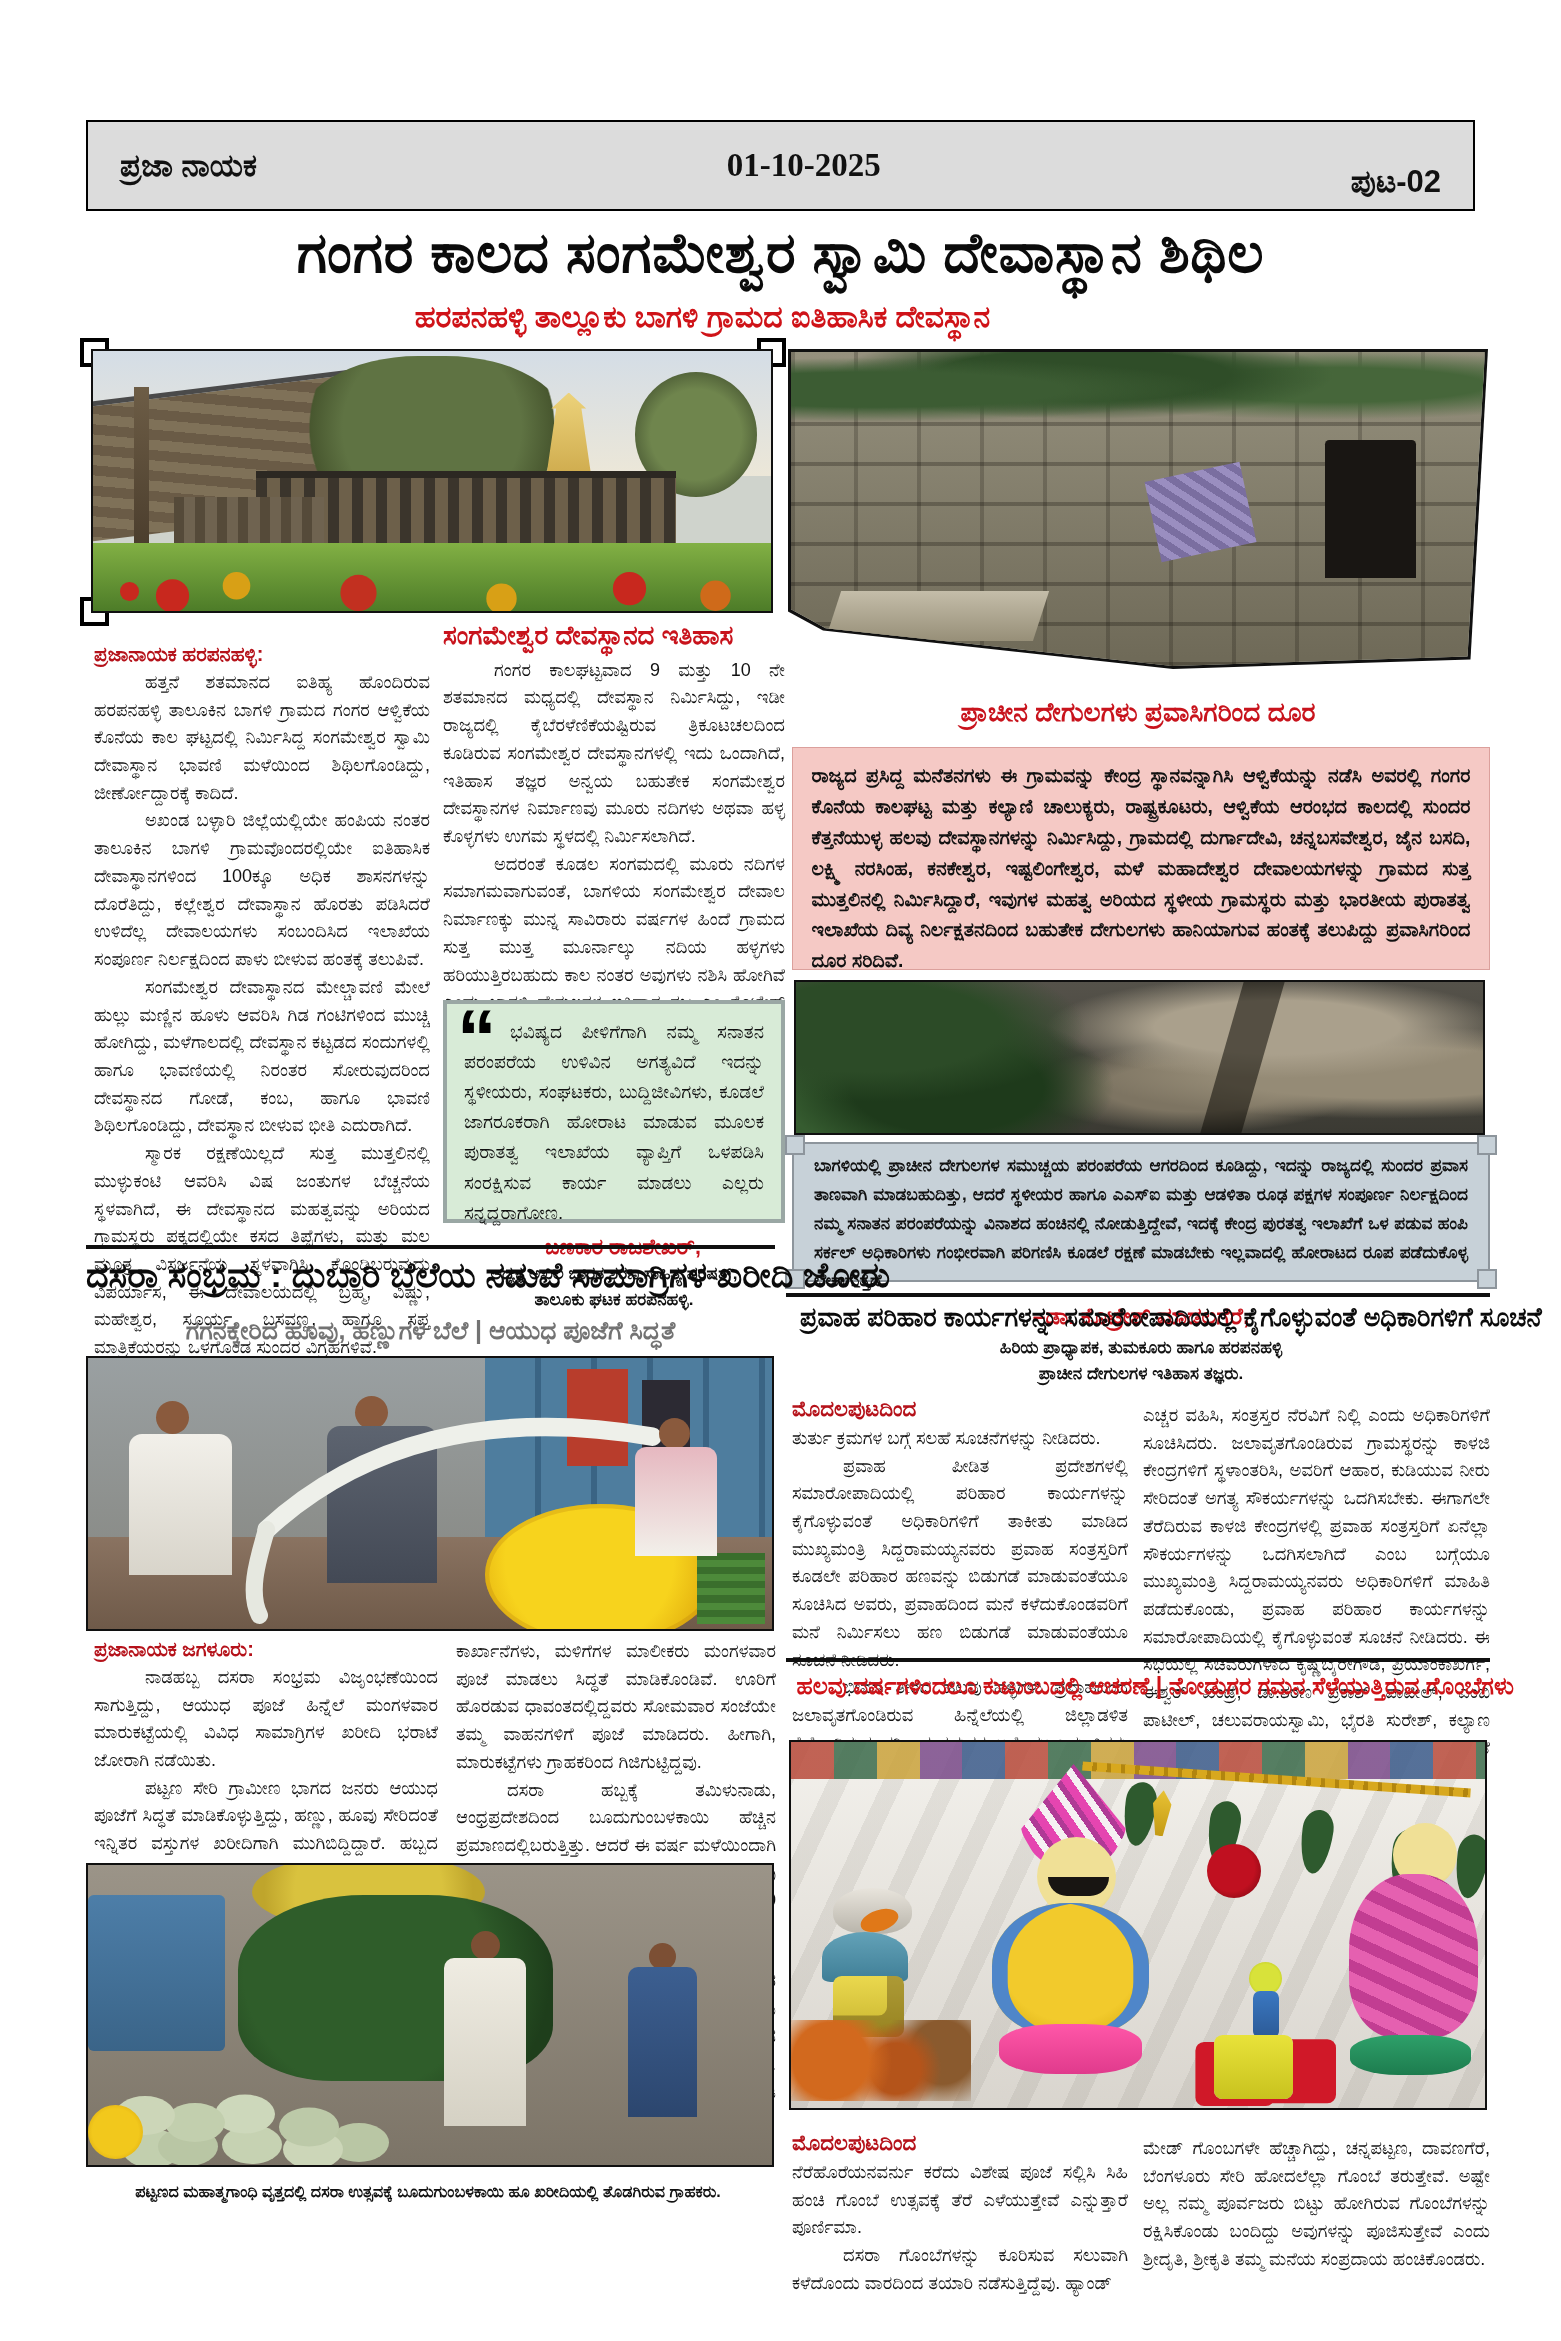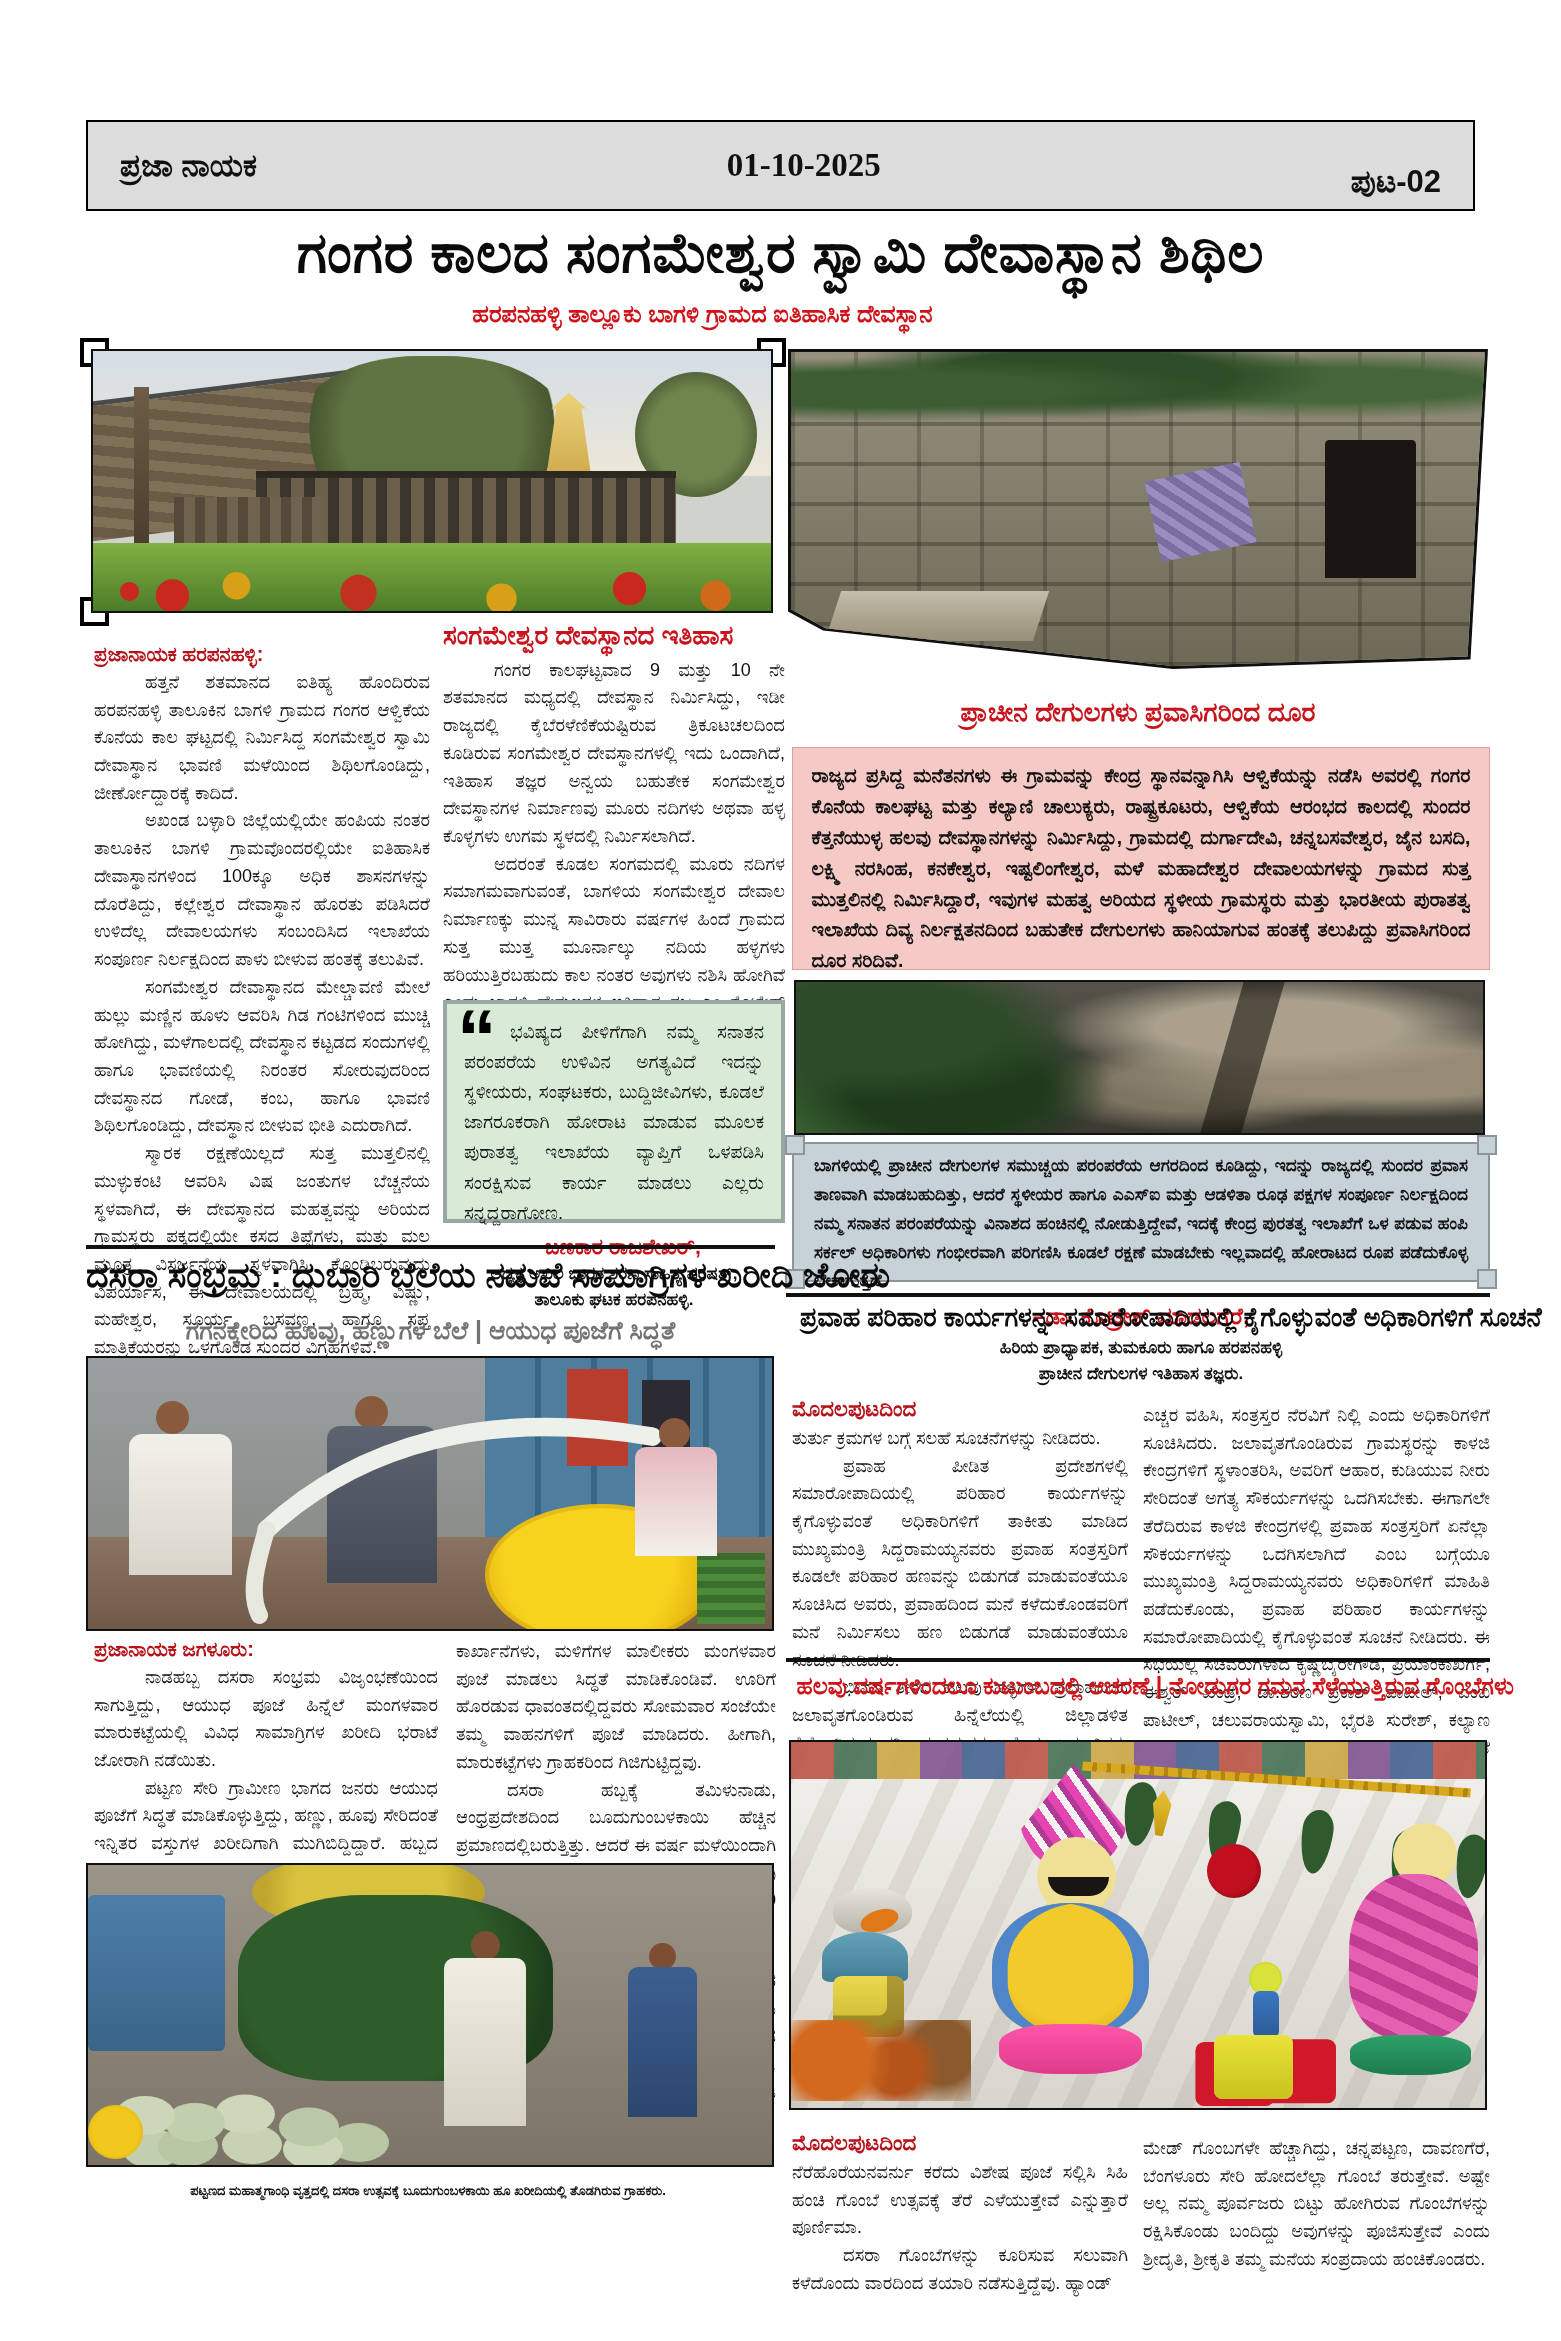--- a/index.html
+++ b/index.html
@@ -8,27 +8,27 @@
   .abs{position:absolute;}
   
   .masthead{left:86px;top:120px;width:1389px;height:91px;background:#dcdcdc;border:2.1px solid #000;
             display:flex;align-items:center;justify-content:space-between;box-sizing:border-box;padding:0 32px;}
   .mast-name{font-size:31px;font-weight:bold;}
   .mast-date{font-size:33px;font-weight:bold;font-family:"Liberation Serif","DejaVu Serif",serif;}
   .mast-page{font-size:31px;font-weight:bold;margin-top:32px;}
   
   .lead-headline{left:0;top:220px;width:1561px;text-align:center;font-size:56px;font-weight:900;
                  white-space:nowrap;letter-spacing:0.7px;color:#0b0b0b;}
-  .lead-subhead{left:0;top:300px;width:1405px;text-align:center;font-size:24px;font-weight:900;
+  .lead-subhead{left:0;top:300px;width:1405px;text-align:center;font-size:30px;font-weight:900;
                 color:#cf1318;white-space:nowrap;}
   
   .photo{position:absolute;overflow:hidden;background:#cfd3cc;}
   .frame{border:2.9px solid #101010;}
   .tab{position:absolute;width:21.4px;height:21.4px;background:#fff;border:4.3px solid #000;}
-  .caption{font-weight:bold;font-size:13px;text-align:center;}
+  .caption{font-weight:bold;font-size:16px;text-align:center;}
   
   .col{position:absolute;text-align:justify;}
   .para{font-size:18px;line-height:1.54;text-indent:51px;margin:0;}
   .dl{color:#b5121a;font-weight:bold;font-size:20px;text-indent:0;margin:0 0 2.9px 0;}
   .redhead{color:#c8131c;font-weight:bold;}
   .rule{position:absolute;background:#101010;height:4.3px;}
   
   .quotebox{position:absolute;background:#d8ebd7;border:4.3px solid #9aa7a4;box-sizing:border-box;padding:13px 17px 10px 17px;}
   .qmark{position:absolute;left:10px;top:-5.7px;font-size:79px;font-weight:900;color:#000;line-height:1;}
   .qtext{font-size:18.6px;line-height:1.62;text-align:justify;margin:0;text-indent:46px;}

